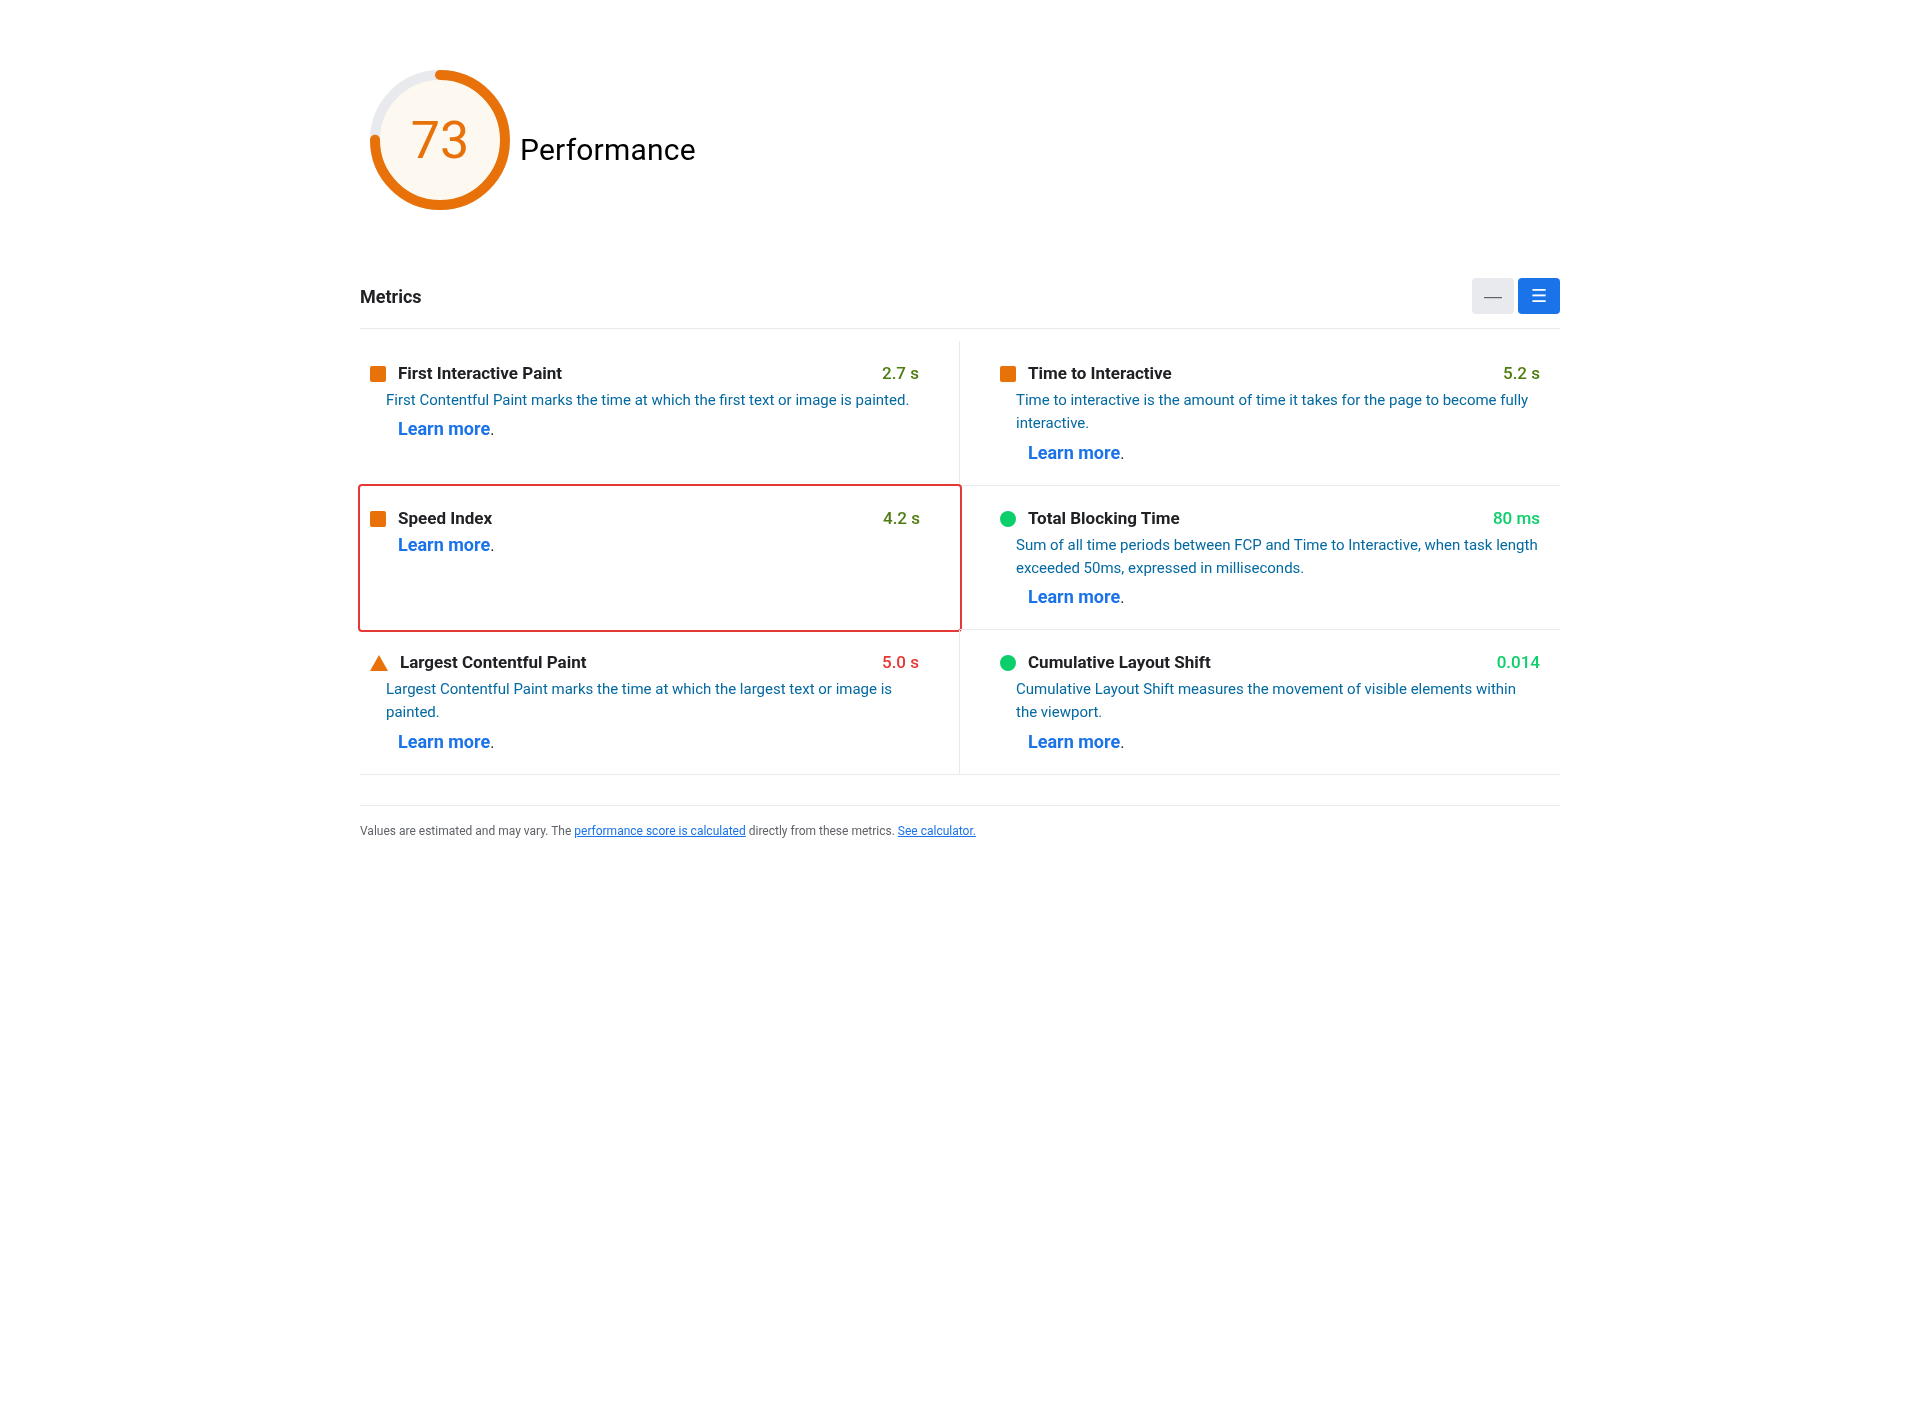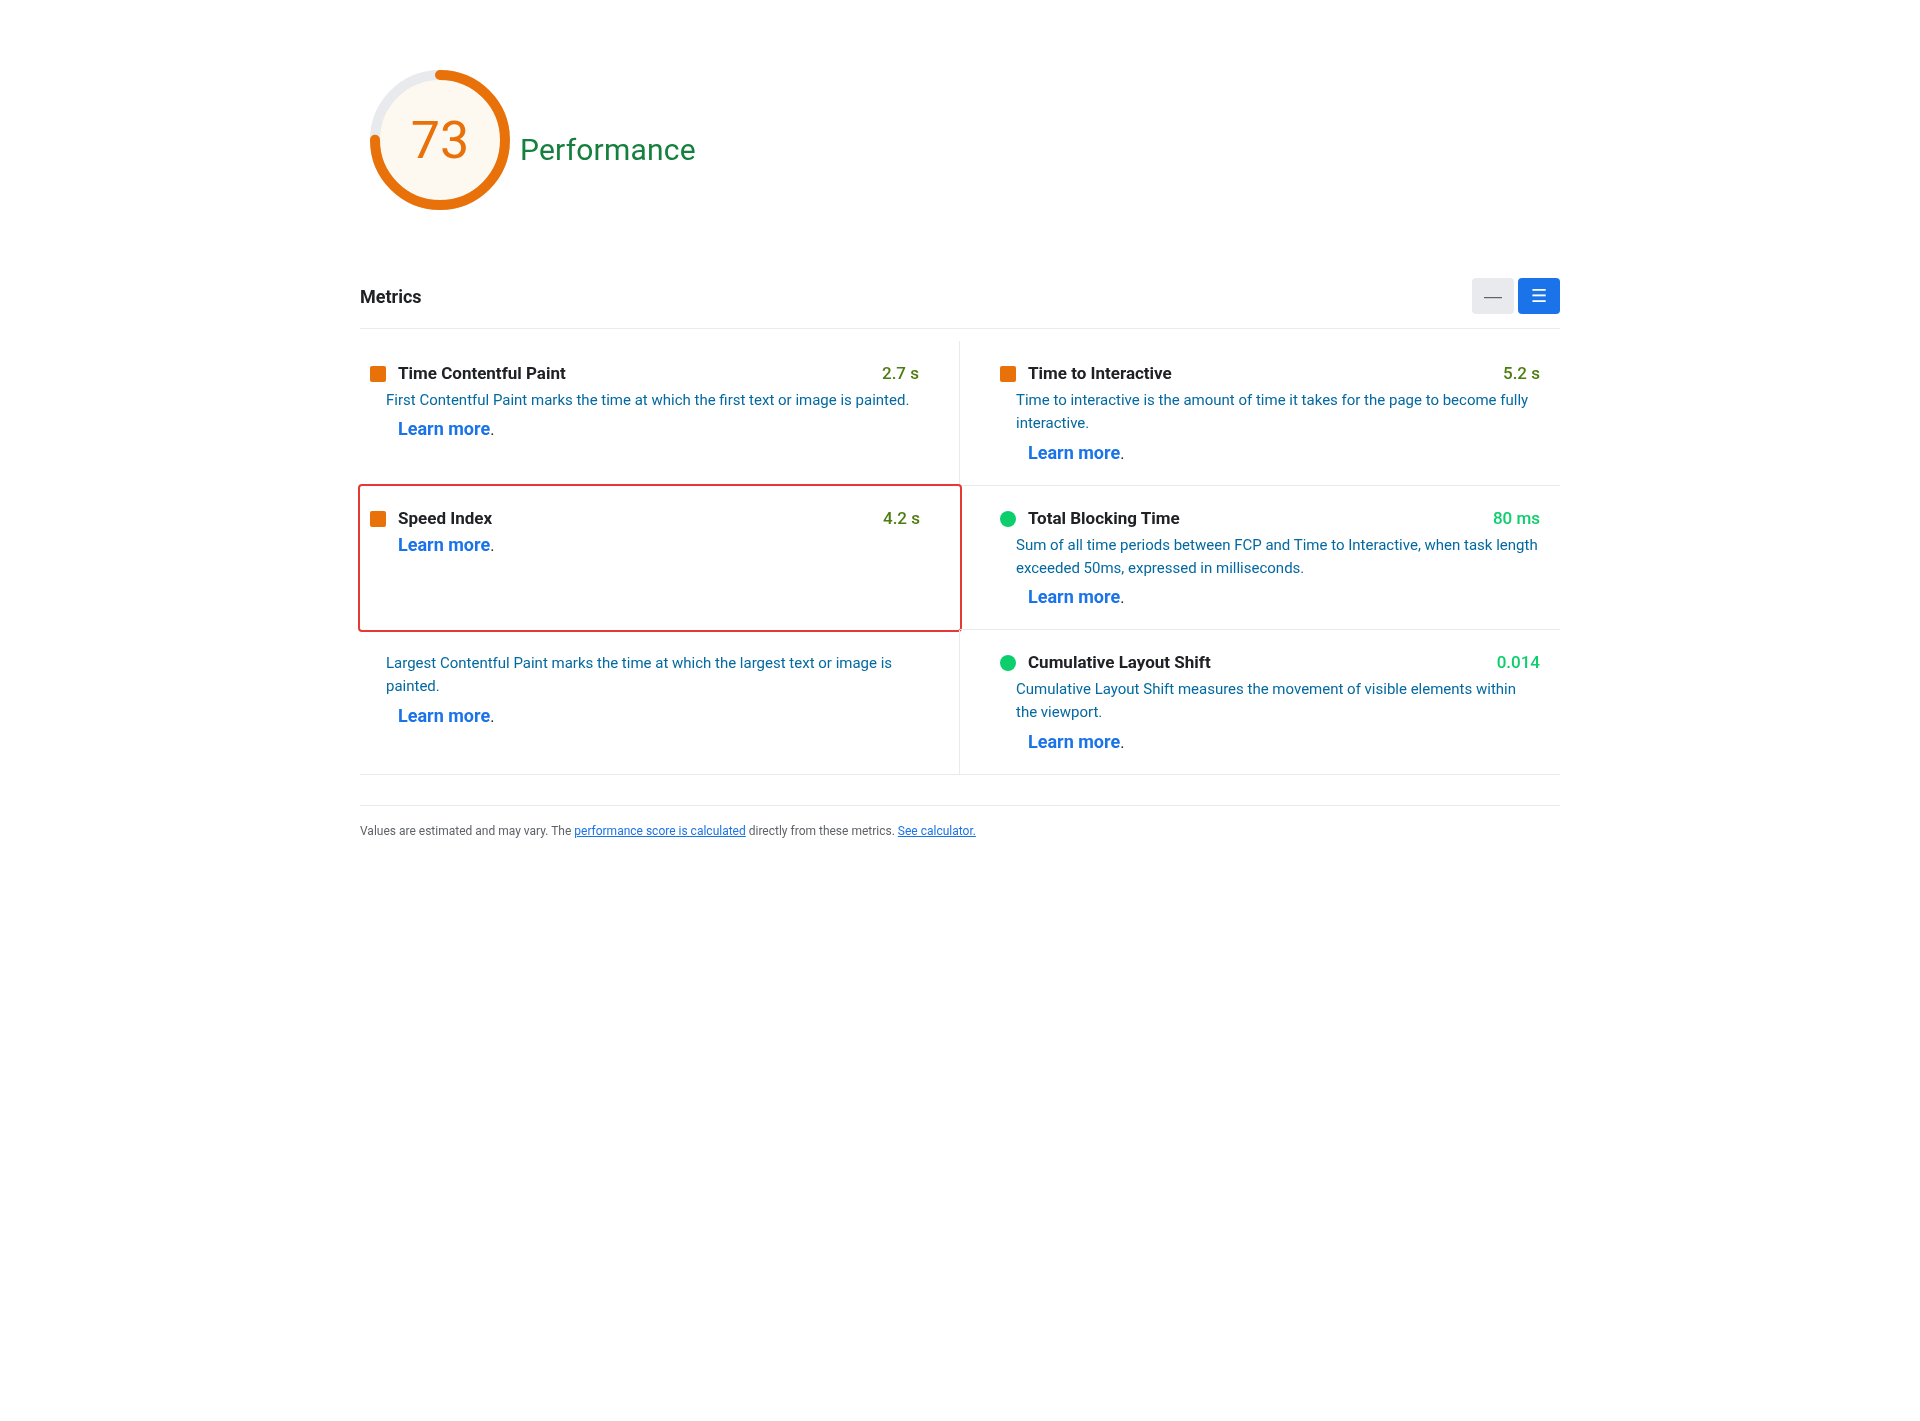--- a/index.html
+++ b/index.html
@@ -41,21 +41,21 @@
       left: 50%;
       transform: translate(-50%, -50%);
       font-size: 52px;
       font-weight: 400;
       color: #e8710a;
     }
 
     .score-title {
       font-size: 30px;
       font-weight: 400;
-      color: #15803d;
+      color: #000000;
       letter-spacing: 0.2px;
     }
 
     
     .metrics-header {
       display: flex;
       justify-content: space-between;
       align-items: center;
       margin-bottom: 12px;
       border-bottom: 1px solid #e8eaed;
@@ -240,21 +240,21 @@
       </button>
     </div>
   </div>
 
   <div class="metrics-grid" id="metrics-grid">
 
   <div class="metric-item left">
     <div class="metric-header">
       <div class="metric-name-row">
         <span class="metric-icon orange-square"></span>
-        <span class="metric-name">Time Contentful Paint</span>
+        <span class="metric-name">First Interactive Paint</span>
       </div>
       <span class="metric-value orange">2.7 s</span>
     </div>
     <div class="metric-desc">First Contentful Paint marks the time at which the first text or image is painted.</div>
     <a href="#" class="learn-more">Learn more</a>.
   </div>
       <div class="metric-item right">
     <div class="metric-header">
       <div class="metric-name-row">
         <span class="metric-icon orange-square"></span>
@@ -280,20 +280,27 @@
       <div class="metric-name-row">
         <span class="metric-icon green-circle"></span>
         <span class="metric-name">Total Blocking Time</span>
       </div>
       <span class="metric-value green">80 ms</span>
     </div>
     <div class="metric-desc">Sum of all time periods between FCP and Time to Interactive, when task length exceeded 50ms, expressed in milliseconds.</div>
     <a href="#" class="learn-more">Learn more</a>.
   </div>
       <div class="metric-item left">
+    <div class="metric-header">
+      <div class="metric-name-row">
+        <span class="metric-icon orange-triangle"></span>
+        <span class="metric-name">Largest Contentful Paint</span>
+      </div>
+      <span class="metric-value red">5.0 s</span>
+    </div>
     <div class="metric-desc">Largest Contentful Paint marks the time at which the largest text or image is painted.</div>
     <a href="#" class="learn-more">Learn more</a>.
   </div>
       <div class="metric-item right">
     <div class="metric-header">
       <div class="metric-name-row">
         <span class="metric-icon green-circle"></span>
         <span class="metric-name">Cumulative Layout Shift</span>
       </div>
       <span class="metric-value green">0.014</span>

